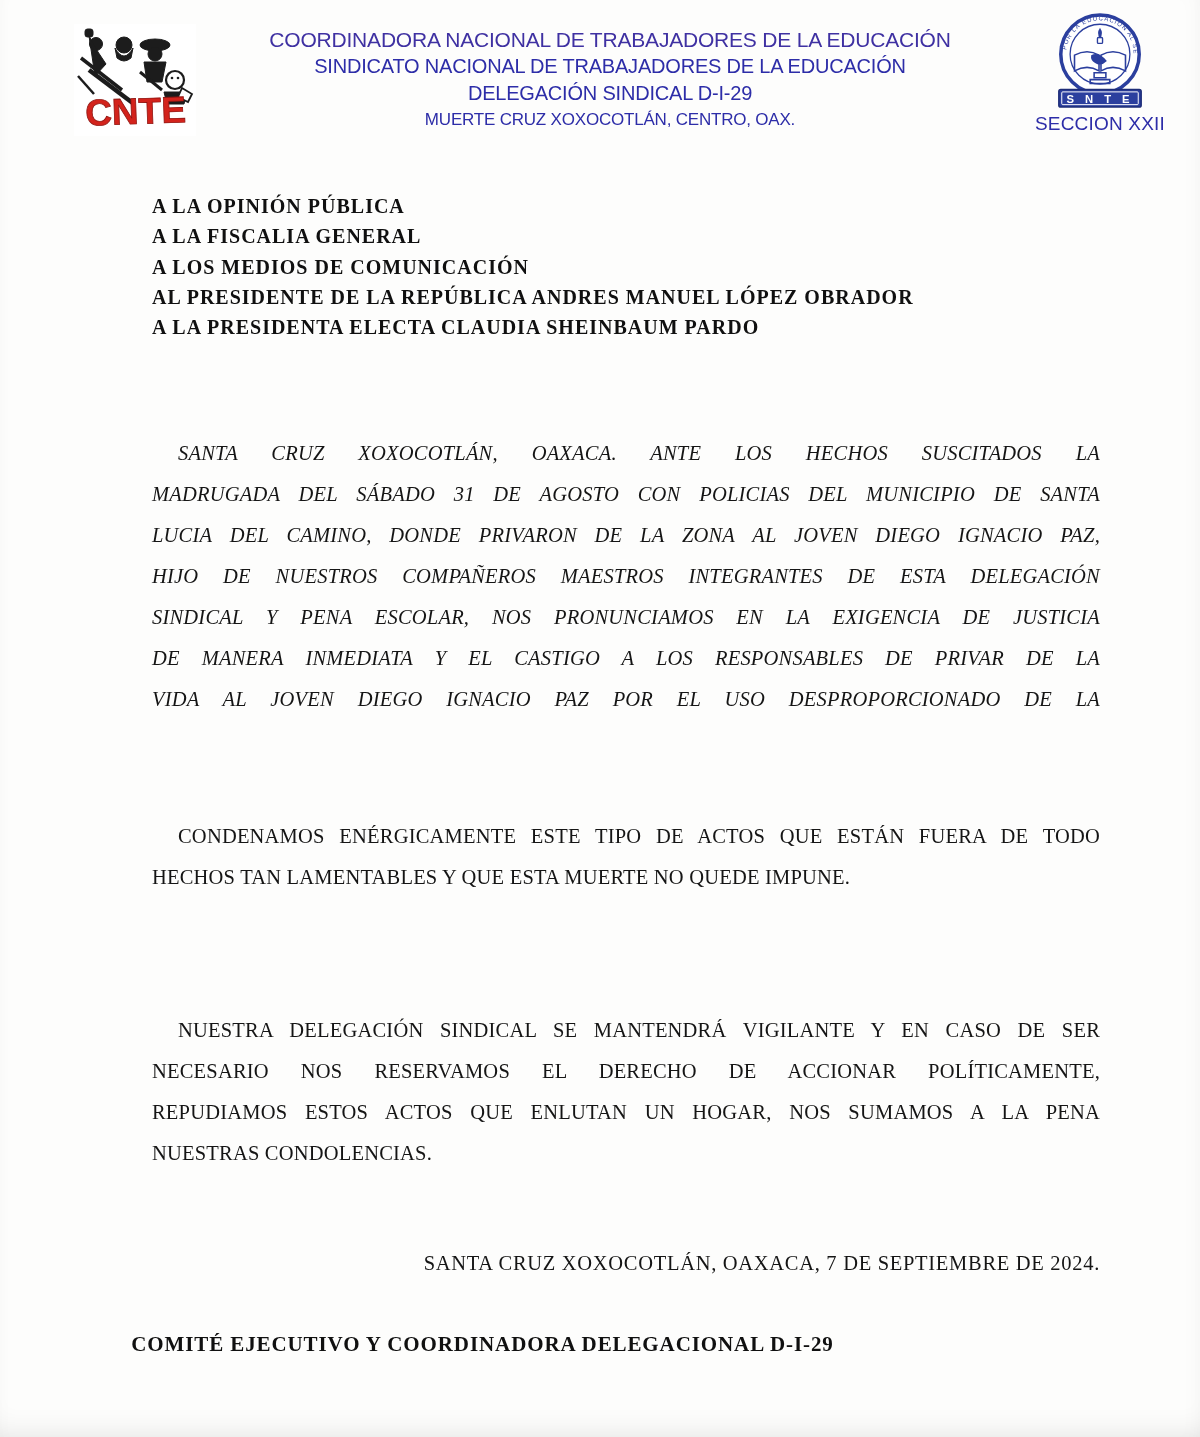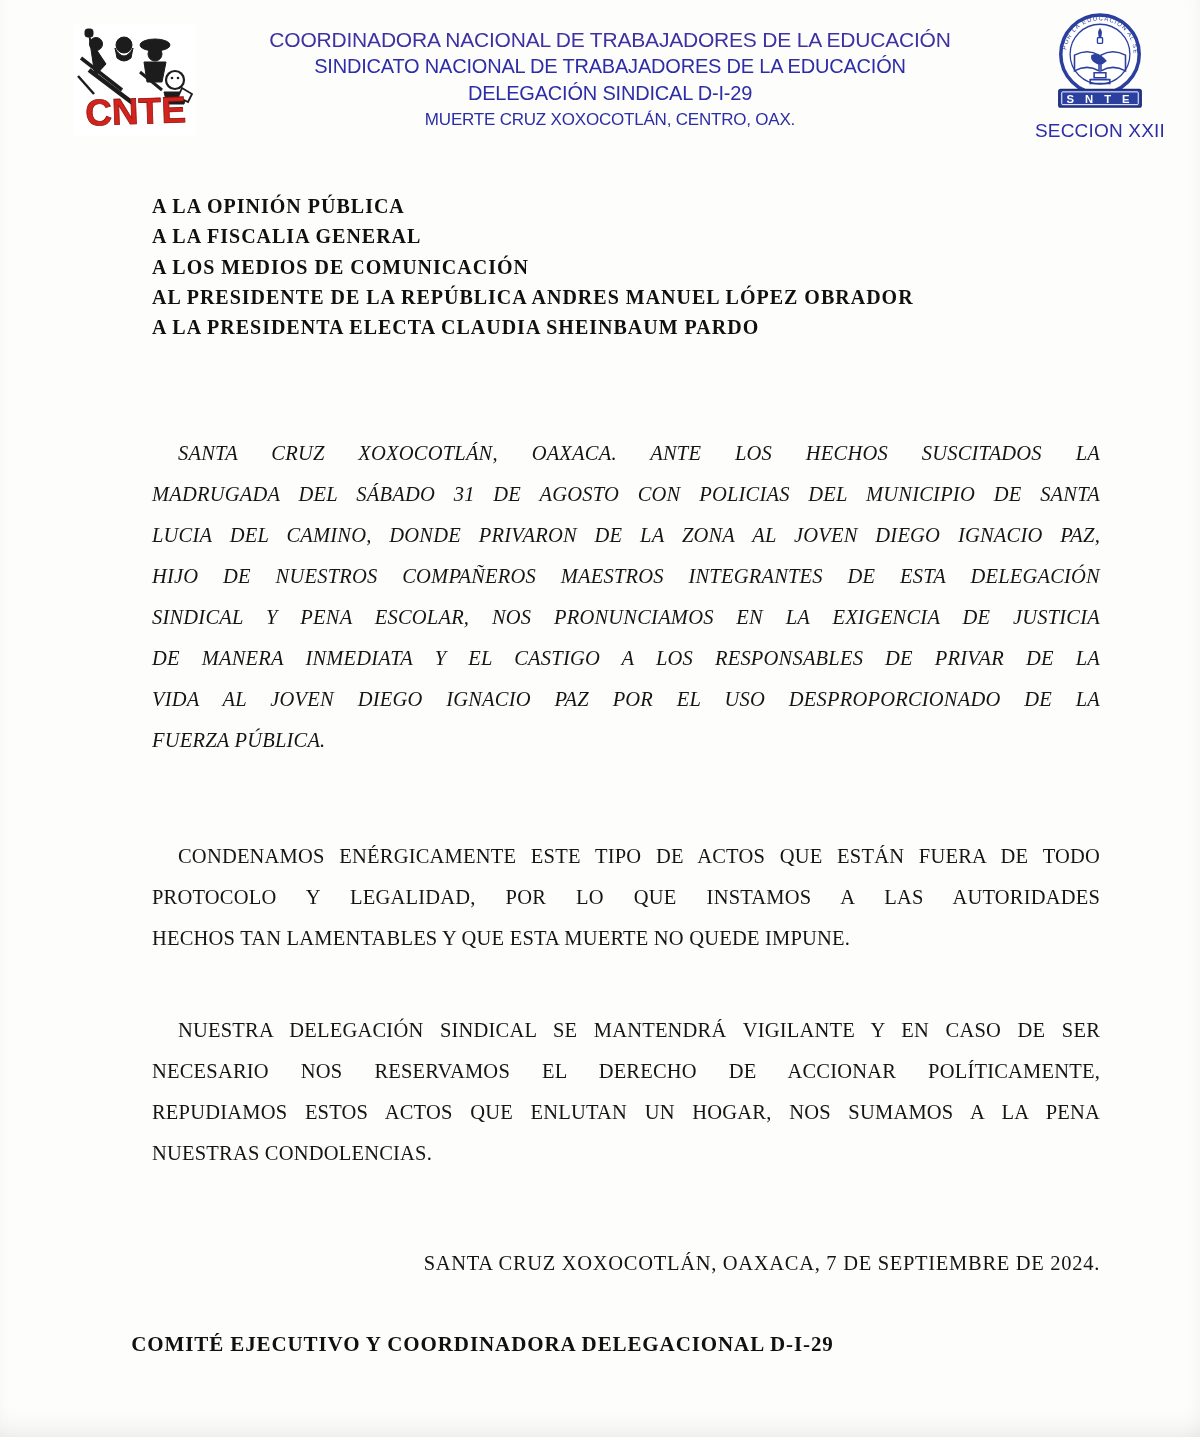--- a/index.html
+++ b/index.html
@@ -37,21 +37,21 @@
 
   .snte {
     position: absolute; left: 1034px; top: 12px; width: 132px;
     text-align: center;
   }
   .snte svg { width: 108px; height: 100px; display: block; margin: 0 auto; }
   .seccion {
     font-family: "Liberation Sans", sans-serif;
     font-size: 19px; line-height: 22px;
     color: var(--header_blue, #2d2da8);
-    margin-top: 8px;
+    margin-top: 1px;
     letter-spacing: 0.2px;
   }
 
   
   .addressees { position: absolute; left: 152px; top: 191px; }
   .addr {
     font-weight: bold;
     font-size: 20px;
     line-height: 30.3px;
     letter-spacing: 1px;
@@ -59,21 +59,21 @@
     white-space: nowrap;
   }
 
   
   .para {
     position: absolute; left: 152px; width: 948px;
     font-size: 20.5px;
     color: #151515;
   }
   .p1 { top: 433px; font-style: italic; }
-  .p2 { top: 836px; }
+  .p2 { top: 816px; }
   .p3 { top: 1010px; }
   .line {
     line-height: 41px;
     text-align: justify;
     text-align-last: justify;
     letter-spacing: 0.2px;
   }
   .line.first { text-indent: 26px; }
   .line.last  { text-align-last: left; }
 
@@ -181,26 +181,24 @@
   </section>
 
   <section class="para p1">
     <div class="line first">SANTA CRUZ XOXOCOTLÁN, OAXACA. ANTE LOS HECHOS SUSCITADOS LA</div>
     <div class="line">MADRUGADA DEL SÁBADO 31 DE AGOSTO CON POLICIAS DEL MUNICIPIO DE SANTA</div>
     <div class="line">LUCIA DEL CAMINO, DONDE PRIVARON DE LA ZONA AL JOVEN DIEGO IGNACIO PAZ,</div>
     <div class="line">HIJO DE NUESTROS COMPAÑEROS MAESTROS INTEGRANTES DE ESTA DELEGACIÓN</div>
     <div class="line">SINDICAL Y PENA ESCOLAR, NOS PRONUNCIAMOS EN LA EXIGENCIA DE JUSTICIA</div>
     <div class="line">DE MANERA INMEDIATA Y EL CASTIGO A LOS RESPONSABLES DE PRIVAR DE LA</div>
     <div class="line">VIDA AL JOVEN DIEGO IGNACIO PAZ POR EL USO DESPROPORCIONADO DE LA</div>
-    <div class="line last">FUERZA PÚBLICA.</div>
   </section>
 
   <section class="para p2">
     <div class="line first">CONDENAMOS ENÉRGICAMENTE ESTE TIPO DE ACTOS QUE ESTÁN FUERA DE TODO</div>
-    <div class="line">PROTOCOLO Y LEGALIDAD, POR LO QUE INSTAMOS A LAS AUTORIDADES</div>
     <div class="line last">HECHOS TAN LAMENTABLES Y QUE ESTA MUERTE NO QUEDE IMPUNE.</div>
   </section>
 
   <section class="para p3">
     <div class="line first">NUESTRA DELEGACIÓN SINDICAL SE MANTENDRÁ VIGILANTE Y EN CASO DE SER</div>
     <div class="line">NECESARIO NOS RESERVAMOS EL DERECHO DE ACCIONAR POLÍTICAMENTE,</div>
     <div class="line">REPUDIAMOS ESTOS ACTOS QUE ENLUTAN UN HOGAR, NOS SUMAMOS A LA PENA</div>
     <div class="line last">NUESTRAS CONDOLENCIAS.</div>
   </section>
 

